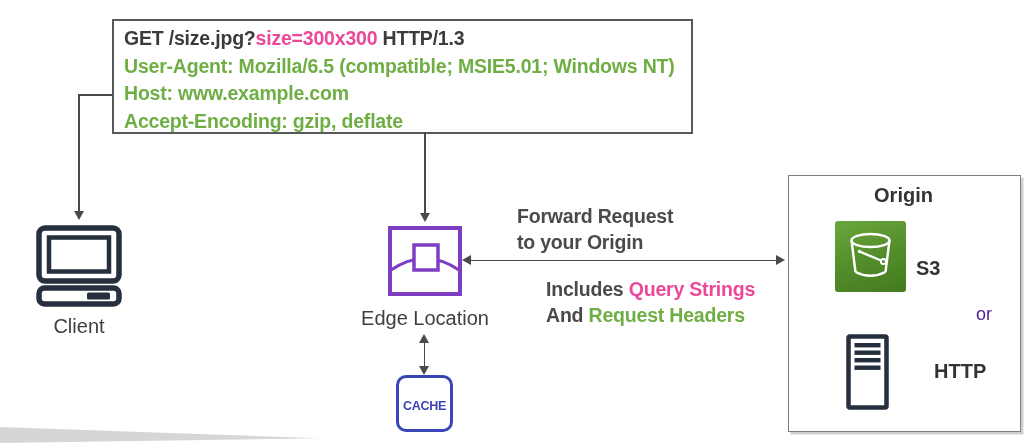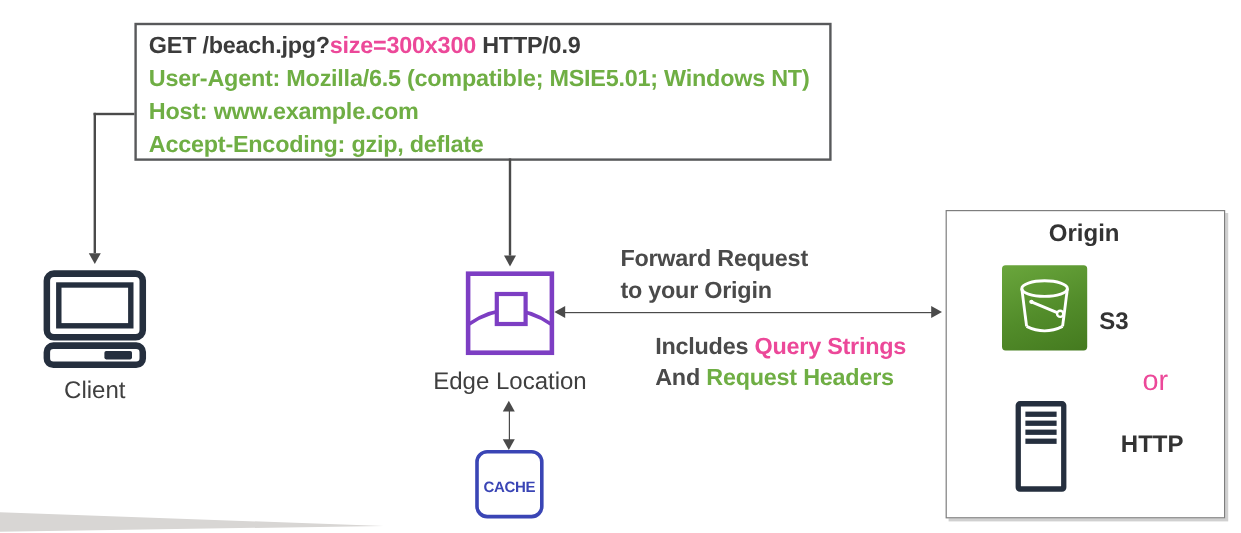--- a/index.html
+++ b/index.html
@@ -60,21 +60,21 @@
 </style>
 </head>
 <body>
 
 <div id="canvas">
 
   <div id="corner-decor" class="abs"></div>
 
   <div id="request-box" class="abs">
     <div>
-      <span class="t-dark">GET /beach.jpg?</span><span class="t-blue">size=300x300</span><span class="t-dark"> HTTP/0.9</span>
+      <span class="t-dark">GET /size.jpg?</span><span class="t-blue">size=300x300</span><span class="t-dark"> HTTP/1.3</span>
     </div>
     <div class="t-green">User-Agent: Mozilla/6.5 (compatible; MSIE5.01; Windows NT)</div>
     <div class="t-green">Host: www.example.com</div>
     <div class="t-green">Accept-Encoding: gzip, deflate</div>
   </div>
 
   <div class="abs hline" style="left:78px;top:94px;width:34px;"></div>
   <div class="abs vline" style="left:78px;top:94px;height:117px;"></div>
   <div class="abs ah ah-down" style="left:74px;top:211px;"></div>
 
@@ -135,21 +135,21 @@
       <path d="M 16.5 19.5 L 20.5 51" fill="none" stroke="#fff" stroke-width="2.4"></path>
       <path d="M 54.5 19.5 L 50.5 51" fill="none" stroke="#fff" stroke-width="2.4"></path>
       <path d="M 20.5 51 Q 35.5 58.5 50.5 51" fill="none" stroke="#fff" stroke-width="2.4"></path>
       <path d="M 24.5 30.5 L 46 39.5" fill="none" stroke="#fff" stroke-width="2.4"></path>
       <circle cx="24.5" cy="30.5" r="1.8" fill="#fff"></circle>
       <circle cx="48.5" cy="40.5" r="2.6" fill="none" stroke="#fff" stroke-width="2"></circle>
     </svg>
   </div>
   <div class="abs lbl bold" style="left:916px;top:257px;text-align:left;">S3</div>
 
-  <div class="abs" style="left:952px;top:304px;font-size:24px;color:#ec4899;">or</div>
+  <div class="abs" style="left:976px;top:304px;font-size:18px;color:#4c1d95;">or</div>
 
   <div class="abs" style="left:846px;top:334px;width:43px;height:76px;">
     <svg width="43" height="76" viewBox="0 0 43 76">
       <rect x="2.5" y="2.5" width="38" height="71" rx="1.5" fill="#fff" stroke="#252F3E" stroke-width="4.5"></rect>
       <rect x="8.5" y="9" width="26" height="4.4" fill="#252F3E"></rect>
       <rect x="8.5" y="16.5" width="26" height="4.4" fill="#252F3E"></rect>
       <rect x="8.5" y="24" width="26" height="4.4" fill="#252F3E"></rect>
       <rect x="8.5" y="31.5" width="26" height="4.4" fill="#252F3E"></rect>
     </svg>
   </div>

